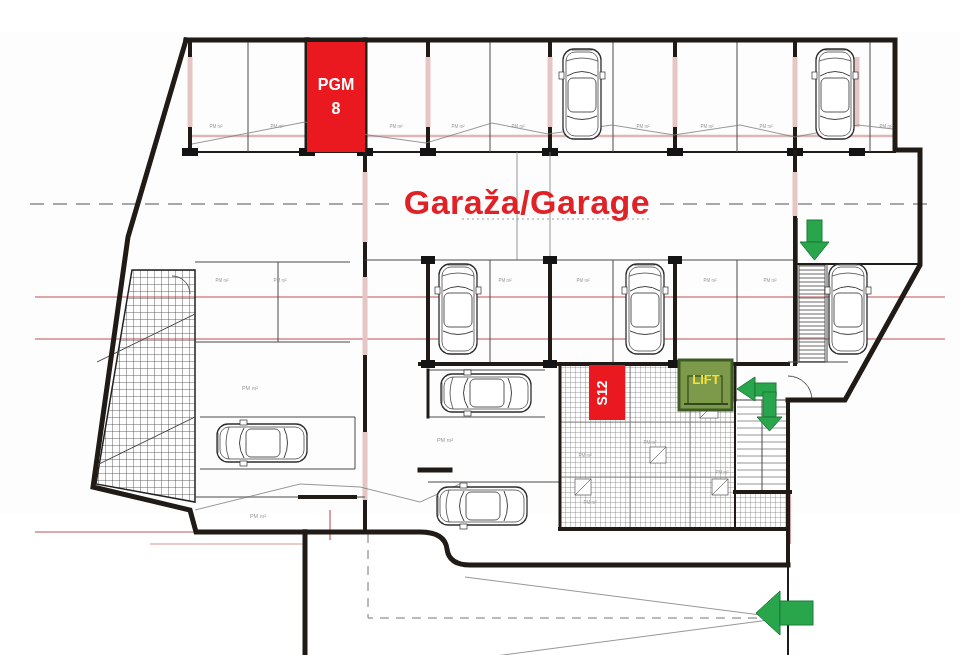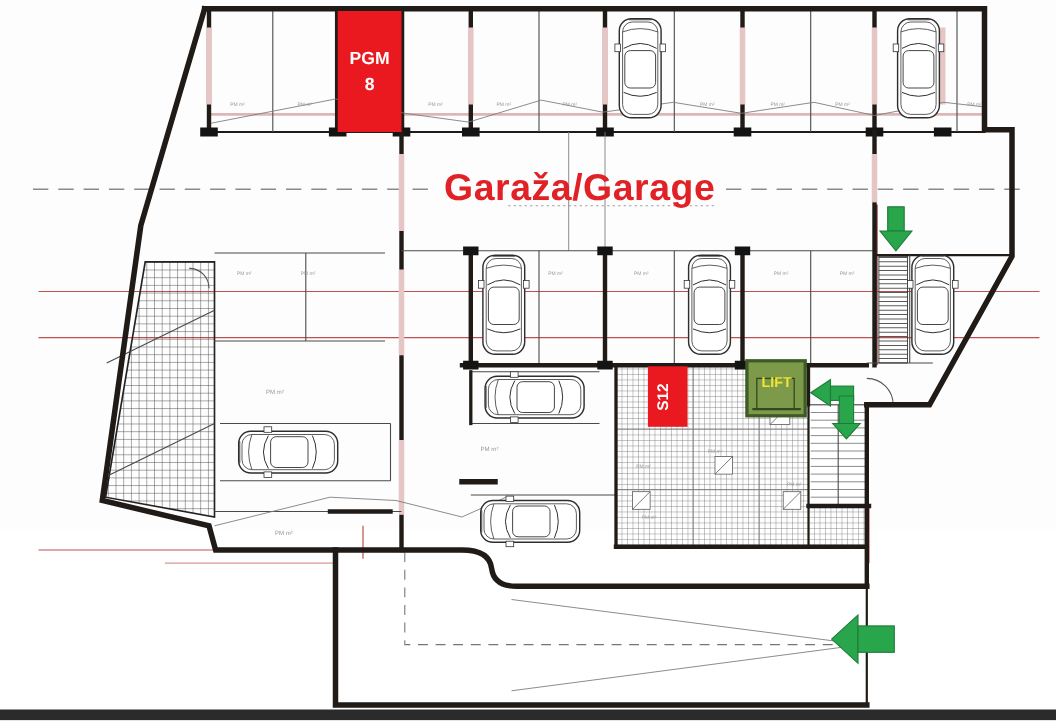--- a/index.html
+++ b/index.html
@@ -1,17 +1,17 @@
 <!DOCTYPE html>
 <html><head>
 <meta charset="utf-8">
 <style>
   html,body{margin:0;padding:0;background:#fff;width:960px;height:655px;overflow:hidden;
             font-family:"Liberation Sans",sans-serif;}
-  .frame{position:relative;width:960px;height:481px;background:#fdfdfd;}
+  .frame{position:relative;width:960px;height:481px;background:#fdfdfd;margin-top:32px;}
   svg{display:block}
   
   .wall{stroke:#211b17;fill:none;stroke-linecap:square}
   .w5{stroke-width:5}.w4{stroke-width:4}.w3{stroke-width:3}.w2{stroke-width:2}
   .cap{stroke:#141414;stroke-width:8}
   .thin{stroke:#4a4a4a;stroke-width:1;fill:none}
   .thin2{stroke:#7c7c7c;stroke-width:.8;fill:none}
   .pinkline{stroke:#ddb7b7;stroke-width:2.5;fill:none}
   .pinkfill{fill:#e6c5c5}
   .dimred{stroke:#c05050;stroke-width:1.1;fill:none}

